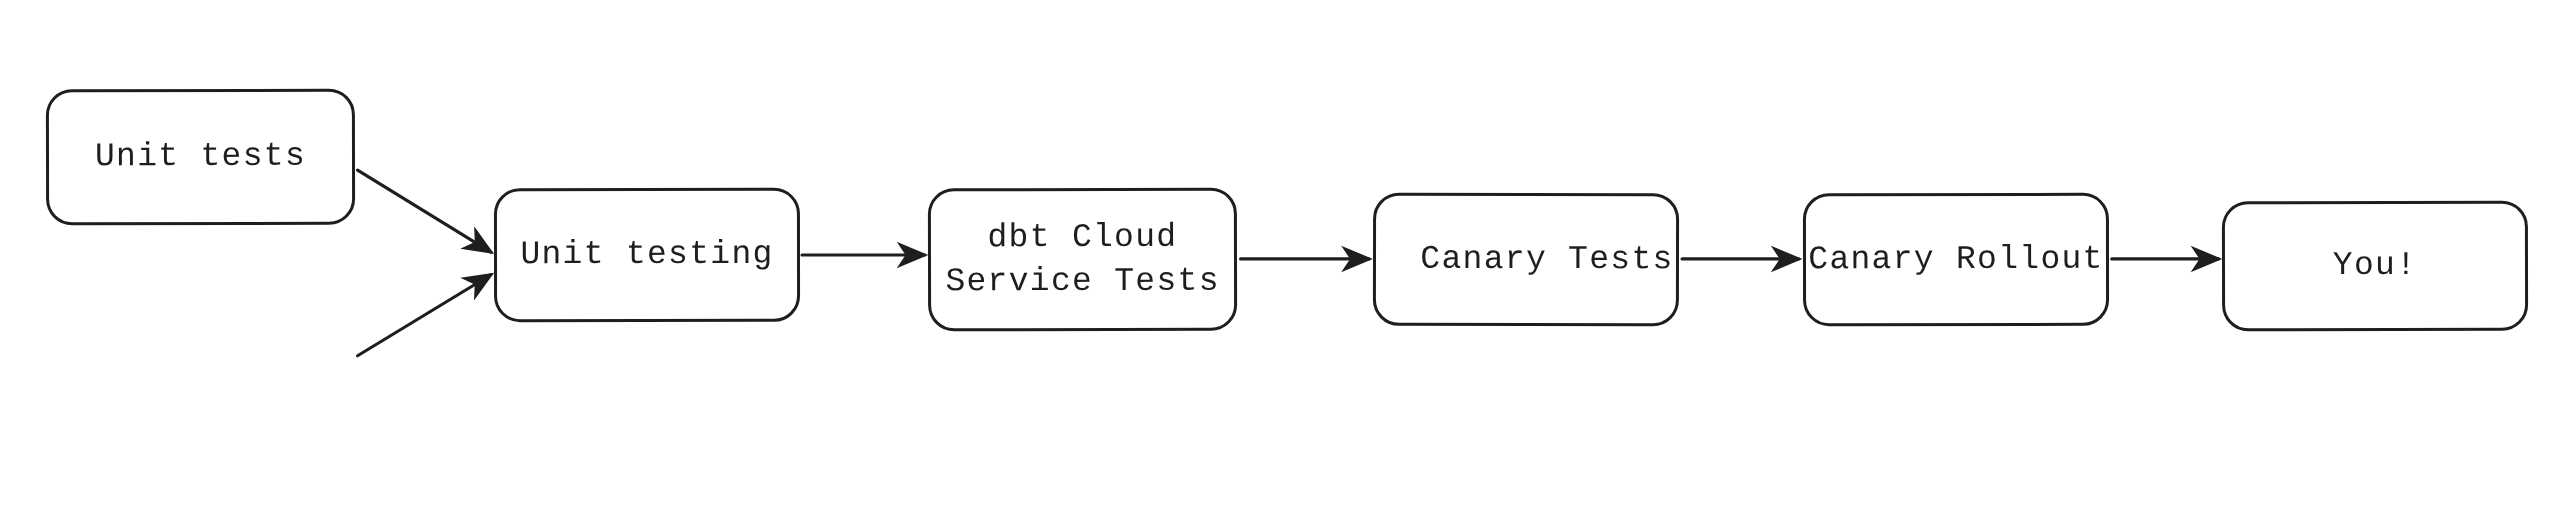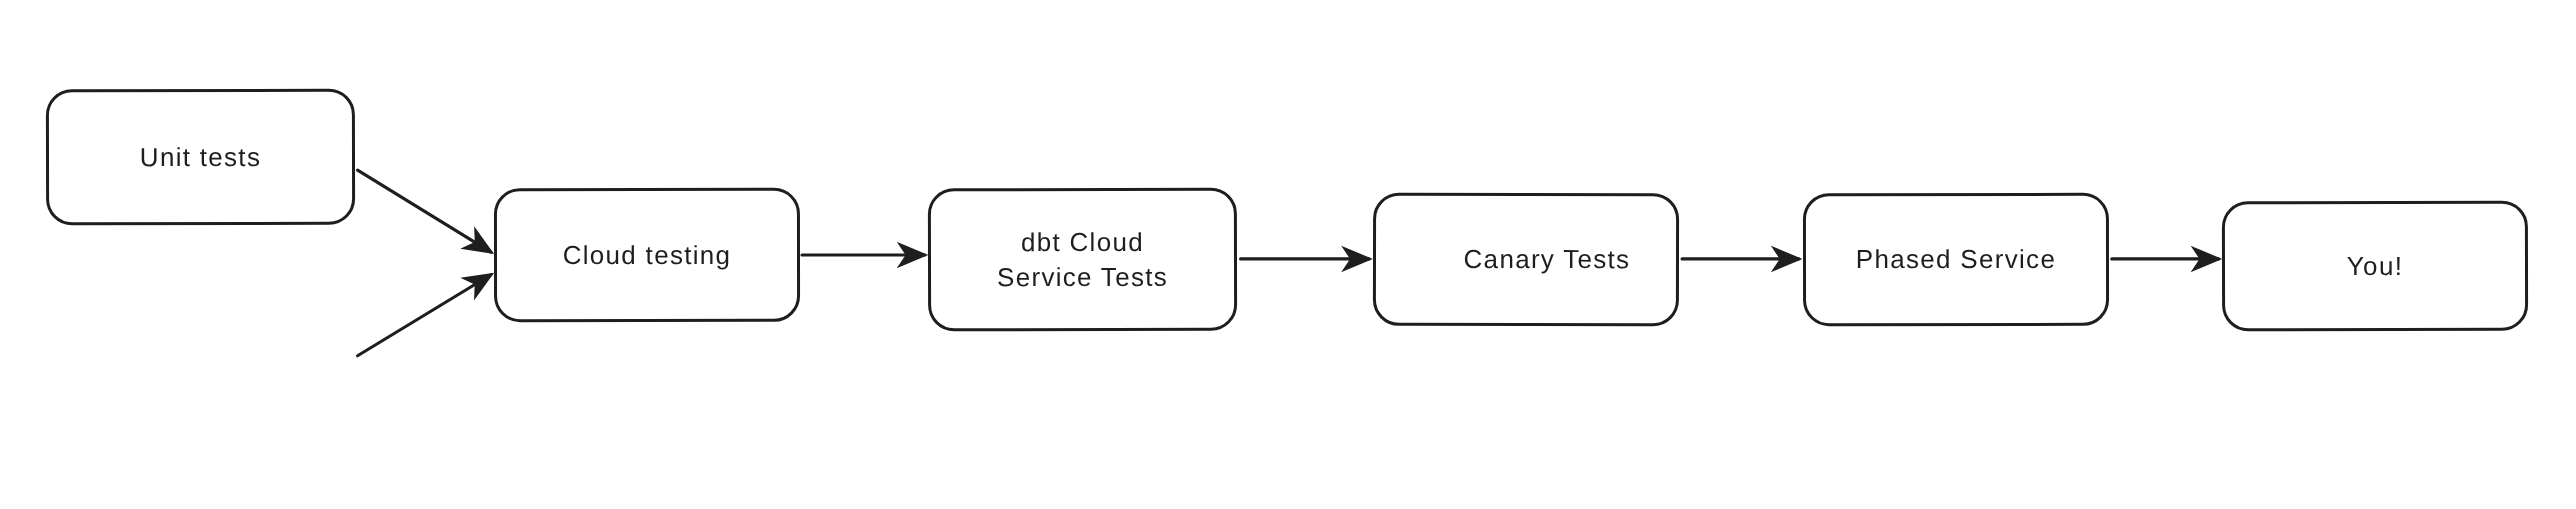--- a/index.html
+++ b/index.html
@@ -33,22 +33,22 @@
     box-sizing: border-box;
     background: #ffffff;
     border: 3px solid #1e1e1e;
     border-radius: 26px;
     display: flex;
     align-items: center;
     justify-content: center;
     text-align: center;
   }
   .node-label {
-    font-family: Liberation Sans, sans-serif;
-    font-size: 26px;
+    font-family: Liberation Mono, monospace;
+    font-size: 33px;
     line-height: 1.32;
     letter-spacing: 1.3px;
     color: #1e1e1e;
     white-space: pre-line;
     font-weight: 400;
   }
   
   .tilt-a { transform: rotate(-0.12deg); }
   .tilt-b { transform: rotate(0.1deg); padding-left: 42px; }
   .tilt-c { transform: rotate(-0.07deg); }
@@ -73,34 +73,34 @@
         <line x1="2138" y1="262" x2="2246" y2="262" marker-end="url(#arrowhead)"></line>
       </g>
   </svg>
 
   <div class="node tilt-a" style="left: 46px; top: 89px; width: 309px; height: 136px;">
     <span class="node-label">Unit tests</span>
   </div>
 
 
   <div class="node tilt-c" style="left: 494px; top: 188px; width: 306px; height: 134px;">
-    <span class="node-label">Cloud testing</span>
+    <span class="node-label">Unit testing</span>
   </div>
 
   <div class="node tilt-a" style="left: 928px; top: 188px; width: 309px; height: 143px;">
     <span class="node-label">dbt Cloud
 Service Tests</span>
   </div>
 
   <div class="node tilt-b" style="left: 1373px; top: 193px; width: 306px; height: 133px;">
     <span class="node-label">Canary Tests</span>
   </div>
 
   <div class="node tilt-c" style="left: 1803px; top: 193px; width: 306px; height: 133px;">
-    <span class="node-label">Phased Service</span>
+    <span class="node-label">Canary Rollout</span>
   </div>
 
   <div class="node tilt-a" style="left: 2222px; top: 201px; width: 306px; height: 130px;">
     <span class="node-label">You!</span>
   </div>
 
 </div>
 
 
 </body></html>

